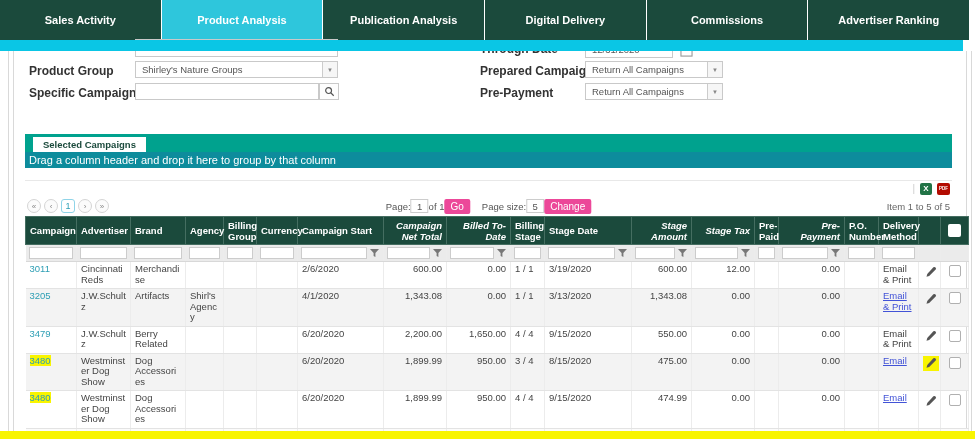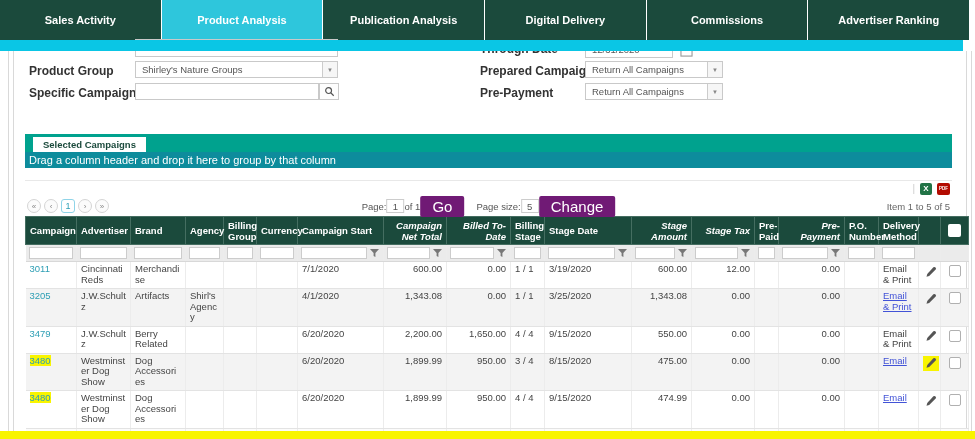--- a/index.html
+++ b/index.html
@@ -48,21 +48,21 @@
 
   
   .pager-row { height:20px; position:relative; display:flex; align-items:center; font-size:9.5px; color:#555; }
   .pager-left { display:flex; align-items:center; gap:3px; padding-left:2px; }
   .pgbtn { width:14px; height:14px; border-radius:50%; border:1px solid #d5d5d5; background:#fbfbfb;
            color:#888; font-size:8px; display:inline-flex; align-items:center; justify-content:center; cursor:pointer; }
   .pgcur { width:14px; height:14px; border:1px solid #8fd4e8; border-radius:3px; background:#fff;
            color:#2d9eb4; font-size:9px; display:inline-flex; align-items:center; justify-content:center; cursor:pointer; }
   .pager-center { position:absolute; left:50%; transform:translateX(-50%); display:flex; align-items:center; gap:0; }
   .pager-center input { width:18px; height:14px; border:1px solid #ccc; text-align:center; font-size:9.5px; color:#555; }
-  .bluebtn { background:#701a75; color:#fff; border:none; font-size:15px; padding:2px 12px;
+  .bluebtn { background:#ec4899; color:#fff; border:none; font-size:10px; padding:2px 6px;
              border-radius:2px; cursor:pointer; font-family:inherit; }
   .pager-right { margin-left:auto; padding-right:2px; color:#666; }
   .psgap { width:12px; }
 
   
   table.grid { width:100%; border-collapse:collapse; table-layout:fixed; }
   .grid thead th { background:#1b4a3c; color:#fff; font-size:9.5px; font-weight:bold; text-align:left;
                    padding:2px 4px; border:1px solid #456e61; line-height:11px; height:28px; vertical-align:middle; }
   .grid thead th.r { text-align:right;font-style:italic; }
   .grid td { font-size:9.5px; color:#444; padding:2px 4px 3px; border-right:1px solid #ececec;
@@ -358,21 +358,21 @@
           </tr>
         </thead>
         <tbody>
           <tr>
             <td><a class="camp">3011</a></td>
             <td>Cincinnati Reds</td>
             <td>Merchandise</td>
             <td></td>
             <td></td>
             <td></td>
-            <td>7/1/2020</td>
+            <td>2/6/2020</td>
             <td class="r">600.00</td>
             <td class="r">0.00</td>
             <td>1 / 1</td>
             <td>3/19/2020</td>
             <td class="r">600.00</td>
             <td class="r">12.00</td>
             <td></td>
             <td class="r">0.00</td>
             <td></td>
             <td><span>Email &amp; Print</span></td>
@@ -389,21 +389,21 @@
             <td><a class="camp">3205</a></td>
             <td>J.W.Schultz</td>
             <td>Artifacts</td>
             <td>Shirl's Agency</td>
             <td></td>
             <td></td>
             <td>4/1/2020</td>
             <td class="r">1,343.08</td>
             <td class="r">0.00</td>
             <td>1 / 1</td>
-            <td>3/25/2020</td>
+            <td>3/13/2020</td>
             <td class="r">1,343.08</td>
             <td class="r">0.00</td>
             <td></td>
             <td class="r">0.00</td>
             <td></td>
             <td><a class="dlink">Email &amp; Print</a></td>
             <td class="cc"><span class="editbtn">
                 <svg width="12" height="12" viewBox="0 0 16 16">
                   <path d="M11.2 1.8a1.7 1.7 0 0 1 2.4 0l.6.6a1.7 1.7 0 0 1 0 2.4l-8.6 8.6-3.6 1 1-3.6z" fill="#555"></path>
                 </svg>

